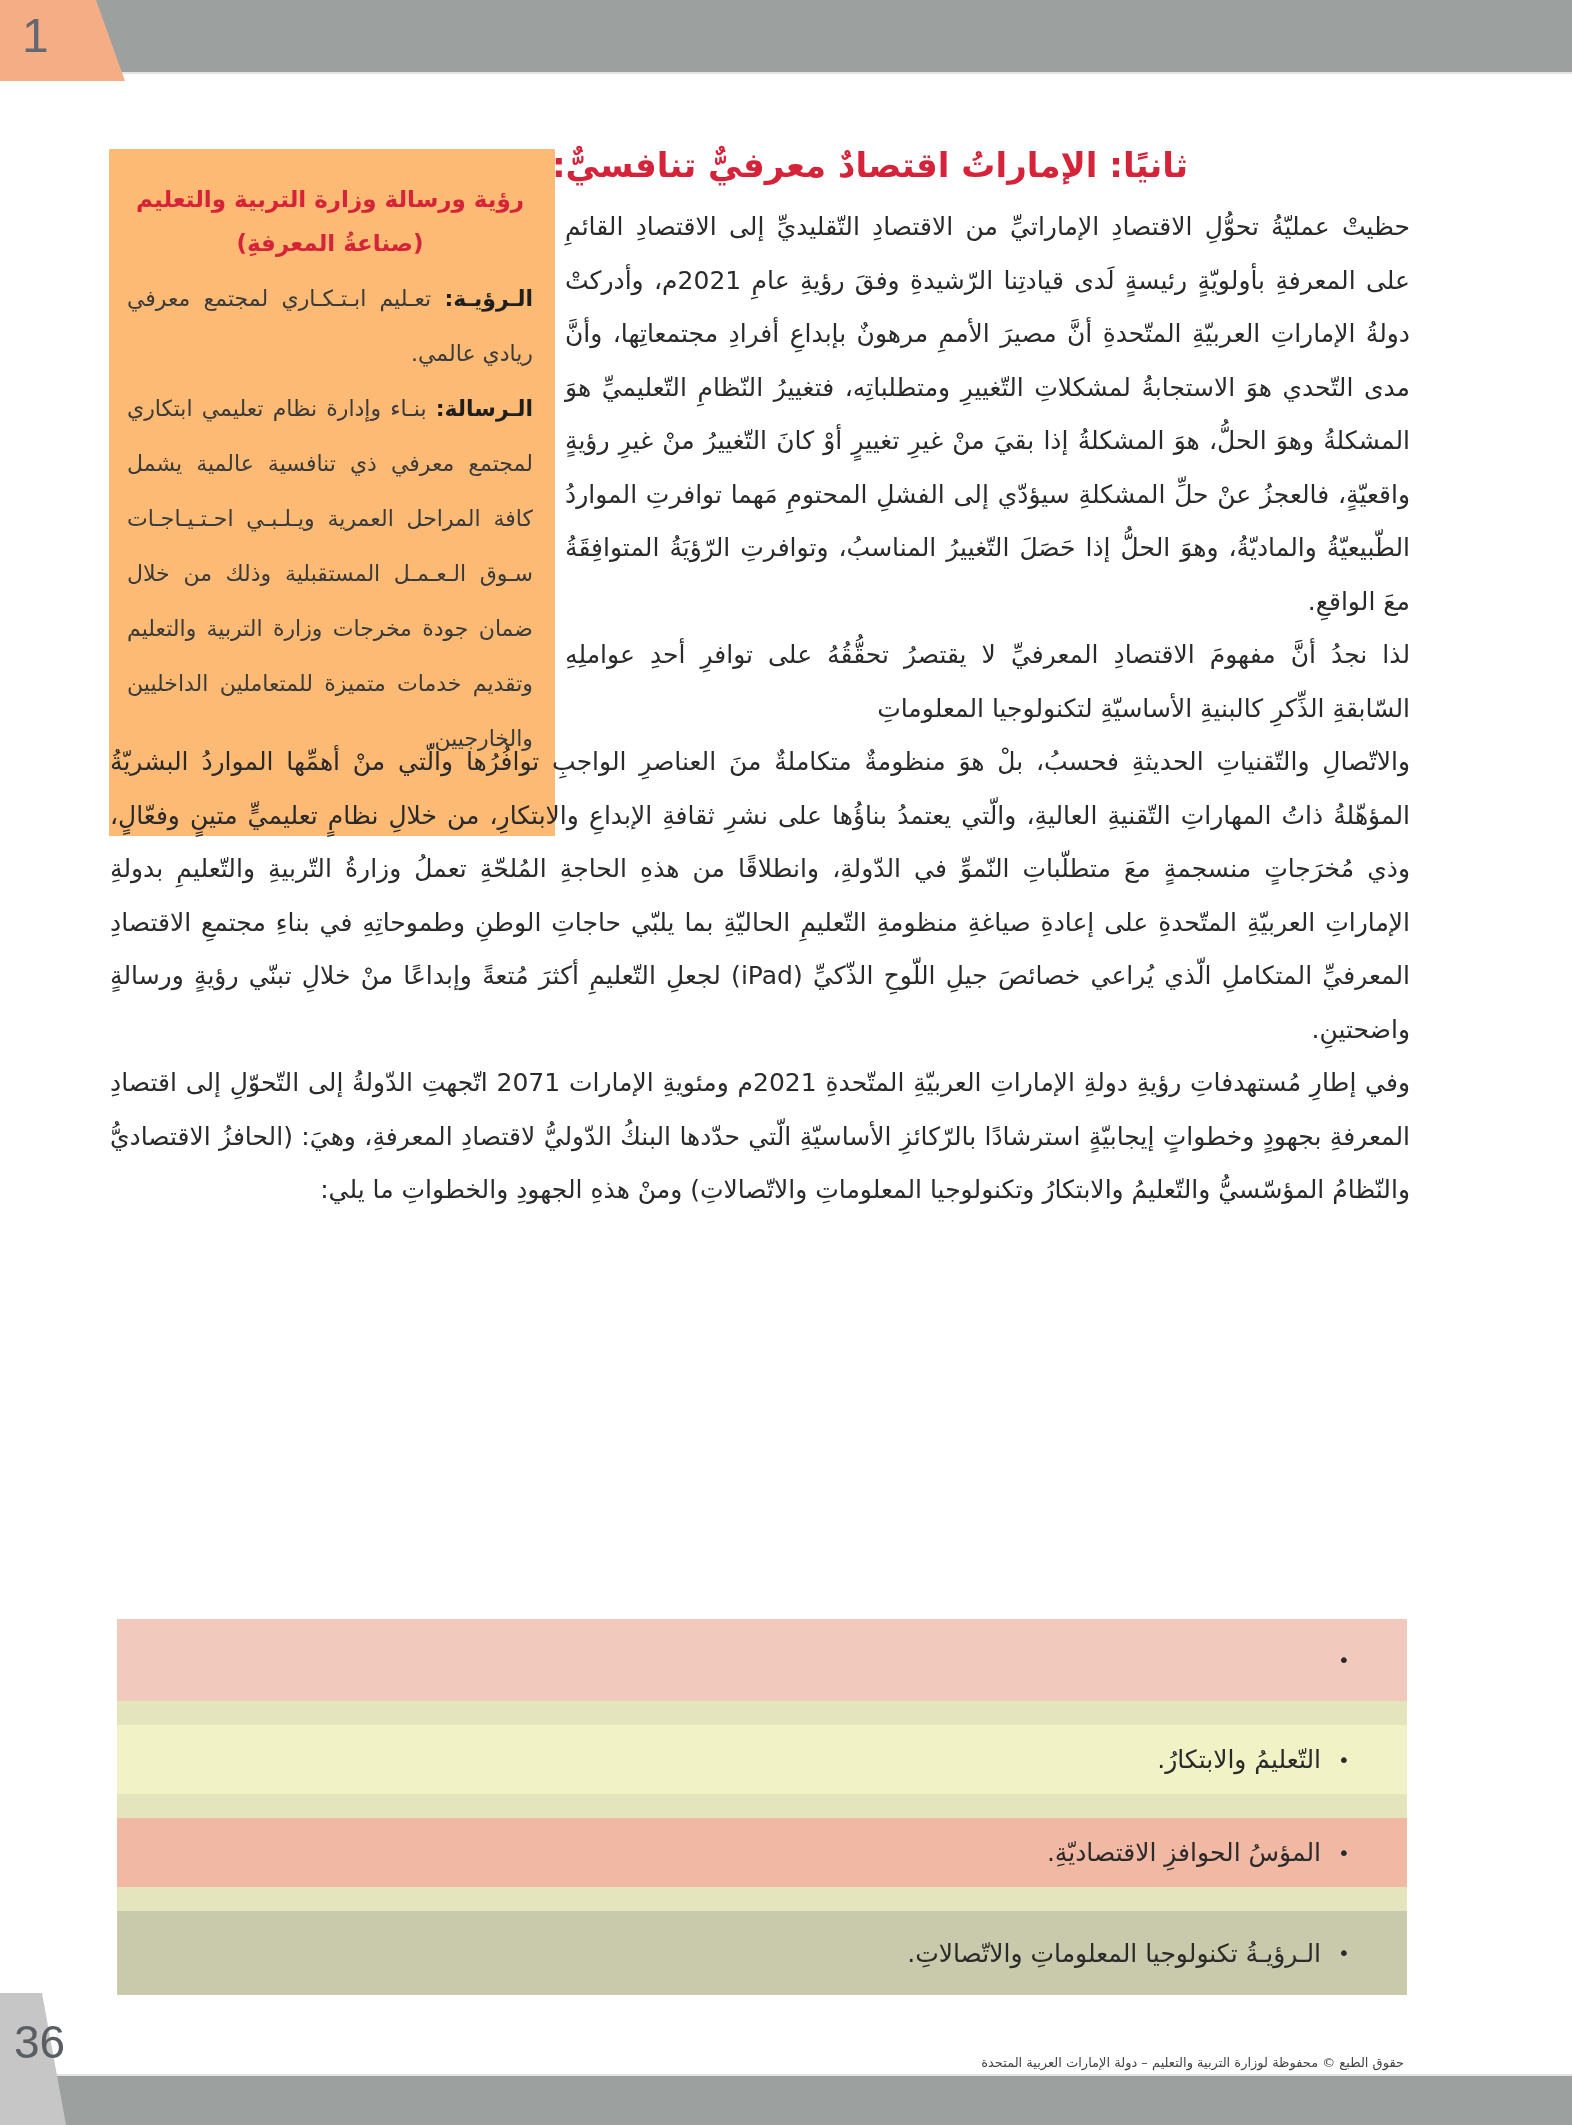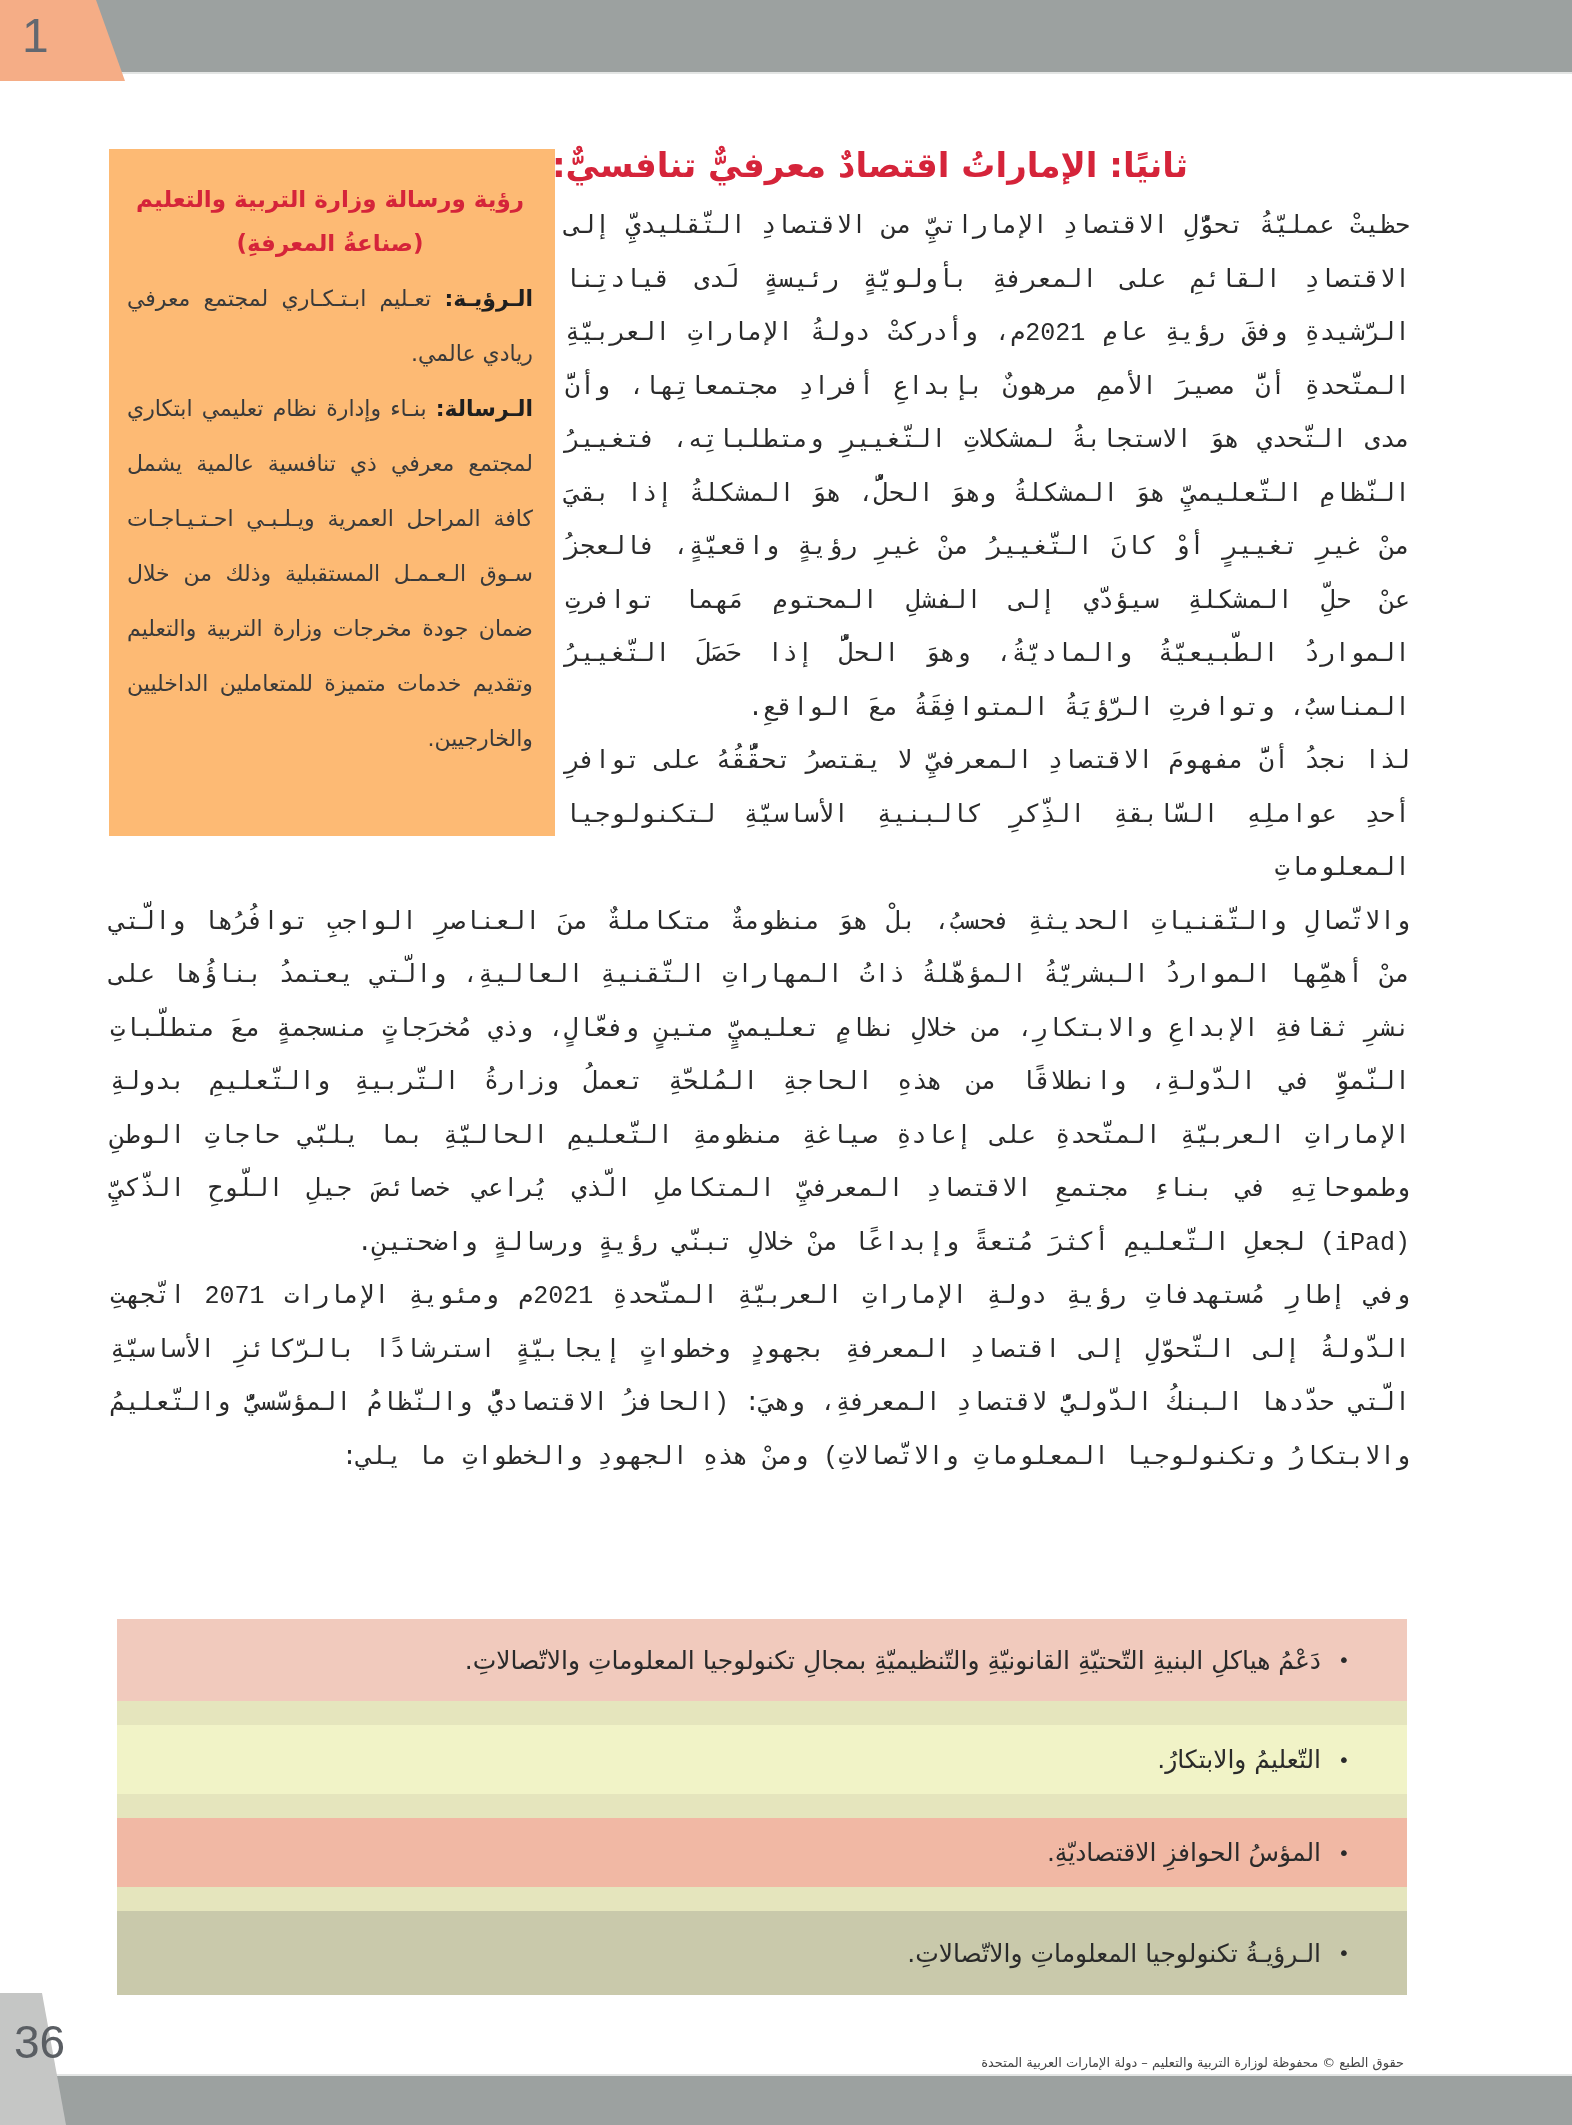--- a/index.html
+++ b/index.html
@@ -40,21 +40,21 @@
     .sidebar-label { font-weight: bold; color: #1f1f1f; }
     .main-title {
       position: absolute; right: 160px; top: 145px; width: 860px;
       direction: rtl; text-align: left;
       color: #d5243a; font-weight: bold; font-size: 34px;
       font-family: "DejaVu Sans", sans-serif;
     }
     .main-text {
       position: absolute; top: 200px; right: 162px;
       direction: rtl; text-align: justify; text-align-last: right;
-      font-size: 25px; line-height: 53.5px; color: #2a2a2a; font-family: Liberation Mono, monospace;
+      font-size: 25px; line-height: 53.5px; color: #2a2a2a;
     }
     .main-text p { margin: 0; }
     .narrow-block { width: 845px; margin-right: 0; margin-left: auto; }
     .points {
       position: absolute; left: 117px; top: 1619px; width: 1290px;
       direction: rtl;
     }
     .point {
       display: flex; align-items: center; direction: rtl;
       font-size: 25px; color: #2a2a2a;
@@ -110,21 +110,20 @@
 <div class="main-text" style="width:1300px;">
   <p class="narrow-block">حظيتْ عمليّةُ تحوُّلِ الاقتصادِ الإماراتيِّ من الاقتصادِ التّقليديِّ إلى الاقتصادِ القائمِ على المعرفةِ بأولويّةٍ رئيسةٍ لَدى قيادتِنا الرّشيدةِ وفقَ رؤيةِ عامِ 2021م، وأدركتْ دولةُ الإماراتِ العربيّةِ المتّحدةِ أنَّ مصيرَ الأممِ مرهونٌ بإبداعِ أفرادِ مجتمعاتِها، وأنَّ مدى التّحدي هوَ الاستجابةُ لمشكلاتِ التّغييرِ ومتطلباتِه، فتغييرُ النّظامِ التّعليميِّ هوَ المشكلةُ وهوَ الحلُّ، هوَ المشكلةُ إذا بقيَ منْ غيرِ تغييرٍ أوْ كانَ التّغييرُ منْ غيرِ رؤيةٍ واقعيّةٍ، فالعجزُ عنْ حلِّ المشكلةِ سيؤدّي إلى الفشلِ المحتومِ مَهما توافرتِ المواردُ الطّبيعيّةُ والماديّةُ، وهوَ الحلُّ إذا حَصَلَ التّغييرُ المناسبُ، وتوافرتِ الرّؤيَةُ المتوافِقَةُ معَ الواقعِ.</p>
   <p class="narrow-block">لذا نجدُ أنَّ مفهومَ الاقتصادِ المعرفيِّ لا يقتصرُ تحقُّقُهُ على توافرِ أحدِ عواملِهِ السّابقةِ الذِّكرِ كالبنيةِ الأساسيّةِ لتكنولوجيا المعلوماتِ</p>
   <p>والاتّصالِ والتّقنياتِ الحديثةِ فحسبُ، بلْ هوَ منظومةٌ متكاملةٌ منَ العناصرِ الواجبِ توافُرُها والّتي منْ أهمِّها المواردُ البشريّةُ المؤهّلةُ ذاتُ المهاراتِ التّقنيةِ العاليةِ، والّتي يعتمدُ بناؤُها على نشرِ ثقافةِ الإبداعِ والابتكارِ، من خلالِ نظامٍ تعليميٍّ متينٍ وفعّالٍ، وذي مُخرَجاتٍ منسجمةٍ معَ متطلّباتِ النّموِّ في الدّولةِ، وانطلاقًا من هذهِ الحاجةِ المُلحّةِ تعملُ وزارةُ التّربيةِ والتّعليمِ بدولةِ الإماراتِ العربيّةِ المتّحدةِ على إعادةِ صياغةِ منظومةِ التّعليمِ الحاليّةِ بما يلبّي حاجاتِ الوطنِ وطموحاتِهِ في بناءِ مجتمعِ الاقتصادِ المعرفيِّ المتكاملِ الّذي يُراعي خصائصَ جيلِ اللّوحِ الذّكيِّ (iPad) لجعلِ التّعليمِ أكثرَ مُتعةً وإبداعًا منْ خلالِ تبنّي رؤيةٍ ورسالةٍ واضحتينِ.</p>
   <p>وفي إطارِ مُستهدفاتِ رؤيةِ دولةِ الإماراتِ العربيّةِ المتّحدةِ 2021م ومئويةِ الإمارات 2071 اتّجهتِ الدّولةُ إلى التّحوّلِ إلى اقتصادِ المعرفةِ بجهودٍ وخطواتٍ إيجابيّةٍ استرشادًا بالرّكائزِ الأساسيّةِ الّتي حدّدها البنكُ الدّوليُّ لاقتصادِ المعرفةِ، وهيَ: (الحافزُ الاقتصاديُّ والنّظامُ المؤسّسيُّ والتّعليمُ والابتكارُ وتكنولوجيا المعلوماتِ والاتّصالاتِ) ومنْ هذهِ الجهودِ والخطواتِ ما يلي:</p>
 </div>
 
 <div class="points">
   <div class="point p1">
     <span class="bullet">•</span>
-    <span>دَعْمُ هياكلِ البنيةِ التّحتيّةِ القانونيّةِ والتّنظيميّةِ بمجالِ تكنولوجيا المعلوماتِ والاتّصالاتِ.</span>
   </div>
   <div class="spacer"></div>
   <div class="point p2">
     <span class="bullet">•</span>
     <span>التّعليمُ والابتكارُ.</span>
   </div>
   <div class="spacer"></div>
   <div class="point p3">
     <span class="bullet">•</span>
     <span>المؤسُ الحوافزِ الاقتصاديّةِ.</span>

